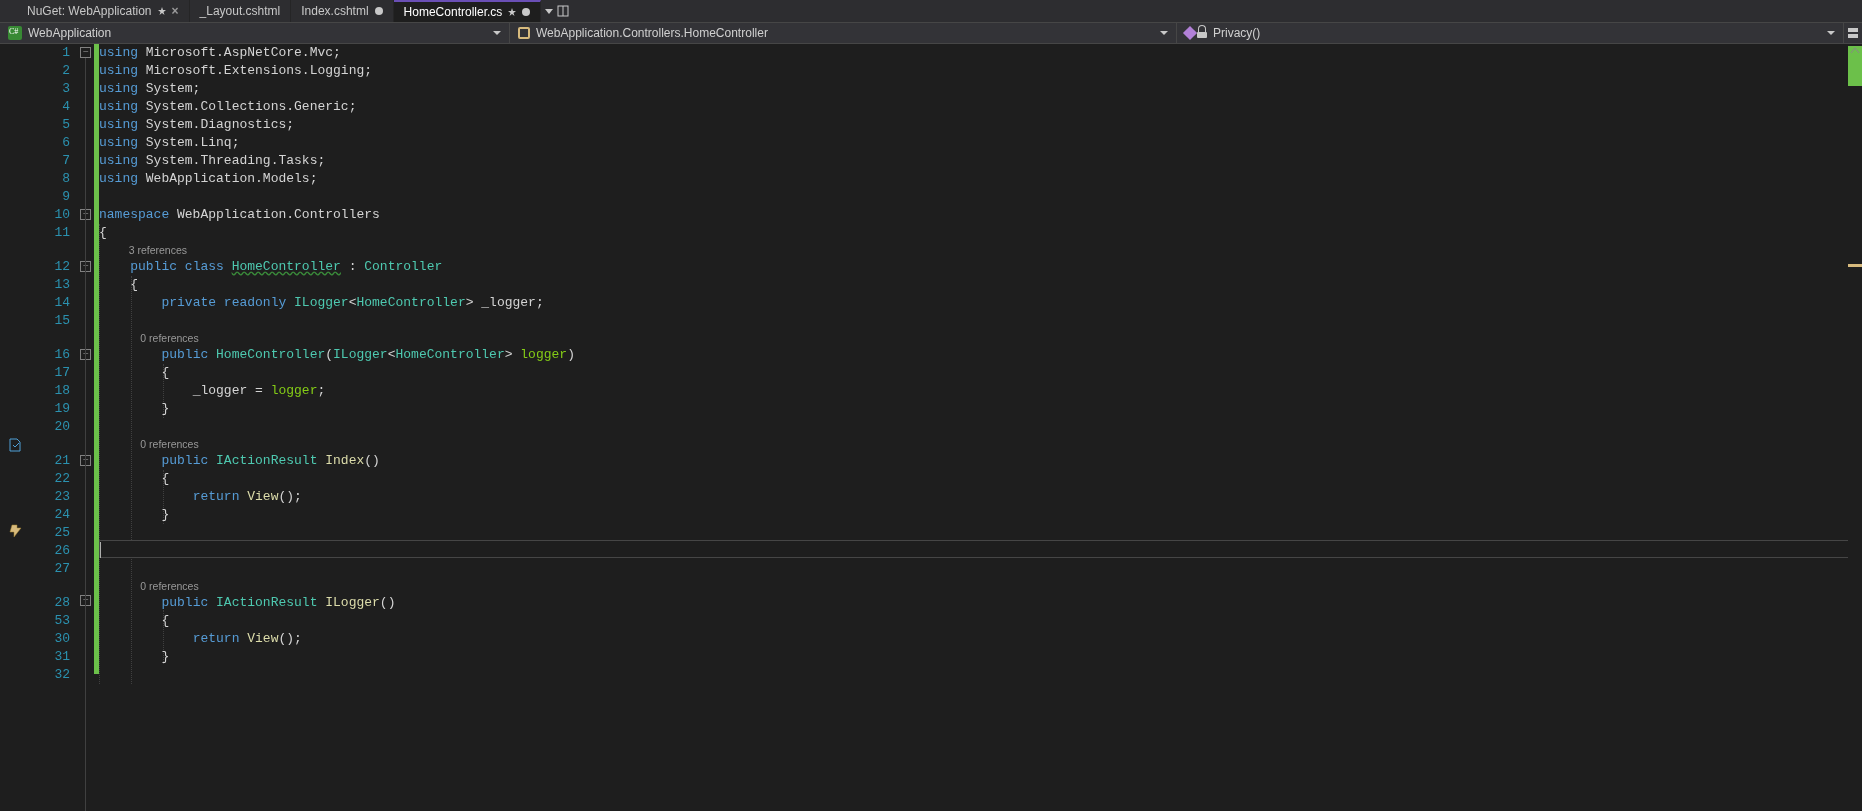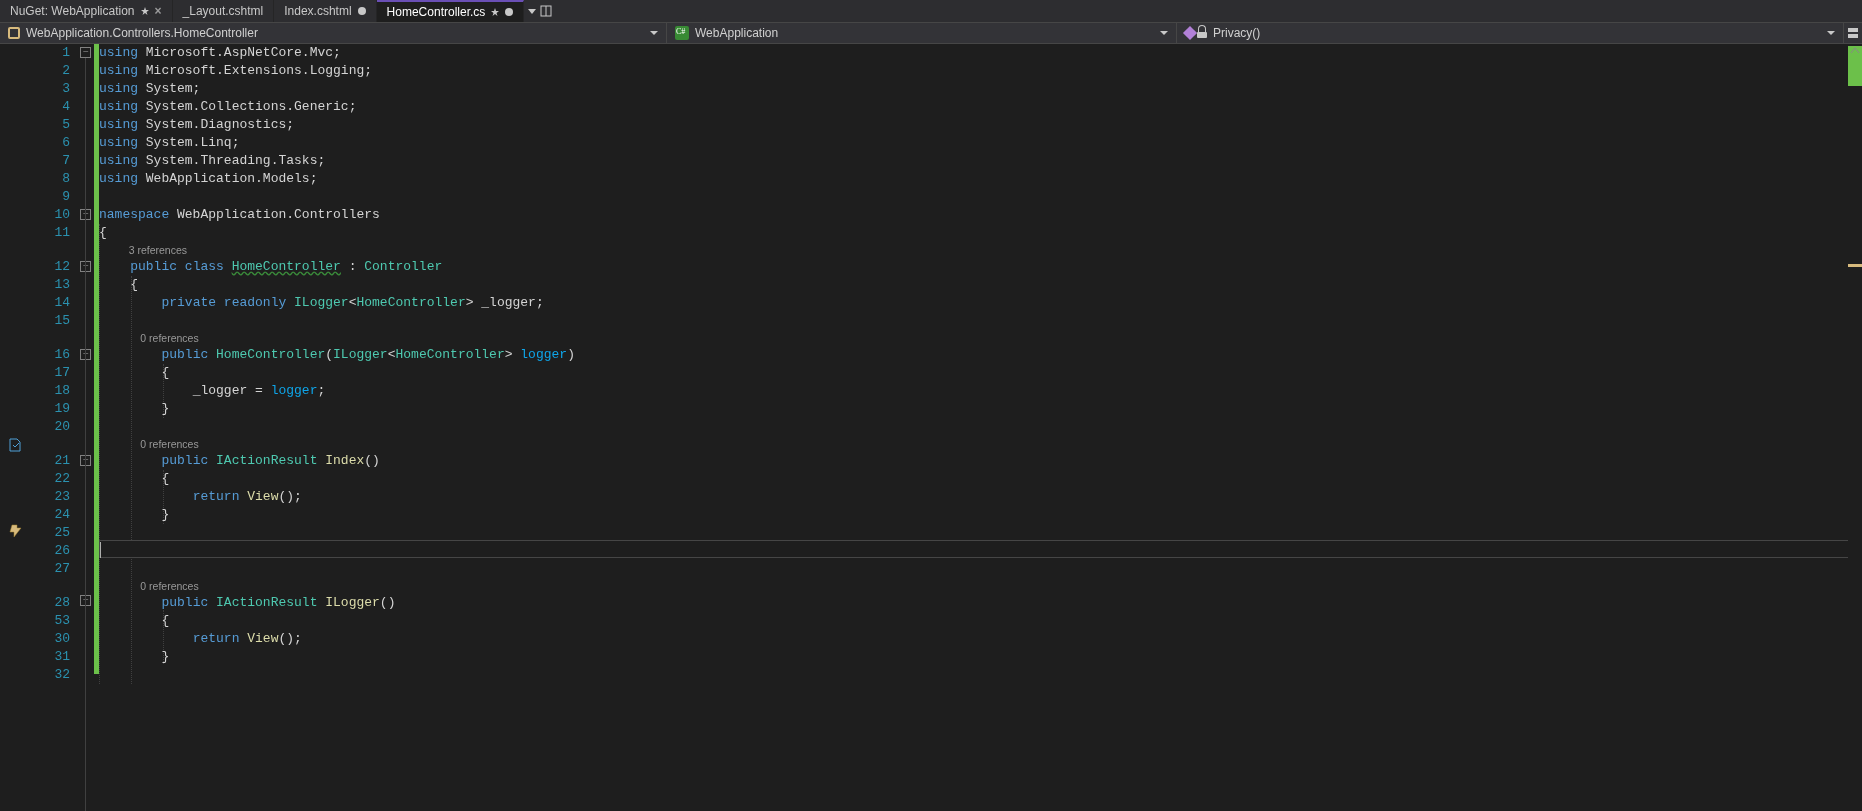--- a/index.html
+++ b/index.html
@@ -18,20 +18,21 @@
   
   .tabbar {
     height: 22px;
     background: #2d2d30;
     display: flex;
     align-items: stretch;
     font-family: 'Segoe UI', Arial, sans-serif;
     font-size: 12px;
     color: #c8c8c8;
     position: relative;
+    padding-left: 17px;
   }
   .tabbar::after {
     content: "";
     flex: 1;
     background: #2d2d30;
   }
   .tab {
     display: flex;
     align-items: center;
     padding: 0 10px;
@@ -159,21 +160,21 @@
     animation:blink 1s steps(1) infinite;
   }
   @keyframes blink{50%{opacity:0;}}
 
   
   .kw{color:#569cd6;}
   .ns{color:#d4d4d4;}
   .type{color:#4ec9b0;}
   .method{color:#dcdcaa;}
   .punct{color:#d4d4d4;}
-  .field{color:#0ea5e9;}
+  .field{color:#84cc16;}
 
   
   .scroll-overview{
     position:absolute;top:0;right:0;width:14px;height:100%;background:#1e1e1e;
   }
   .scroll-overview .ov-mark{position:absolute;right:0;width:14px;height:4px;}
   .right-mini-icons{
     position:absolute;top:2px;right:2px;display:flex;gap:2px;
   }
 
@@ -214,28 +215,28 @@
   <div class="tabbar-tail" style="margin-left:auto">
     <span class="tri"></span>
     <svg width="12" height="12">
         <rect x="1" y="1" width="10" height="10" fill="none" stroke="#c8c8c8"></rect>
         <line x1="6" y1="1" x2="6" y2="11" stroke="#c8c8c8"></line>
       </svg>
   </div>
 </div>
 
 <div class="navbar">
+  <div class="nav-seg" style="flex:0 0 510px">
+    <span class="cs-icon"></span>
+    <span>WebApplication</span>
+    <span class="dd"></span>
+  </div>
   <div class="nav-seg">
     <span class="class-icon"></span>
     <span>WebApplication.Controllers.HomeController</span>
-    <span class="dd"></span>
-  </div>
-  <div class="nav-seg" style="flex:0 0 510px">
-    <span class="cs-icon"></span>
-    <span>WebApplication</span>
     <span class="dd"></span>
   </div>
   <div class="nav-seg">
     <span class="method-icon"></span>
     <span class="padlock-icon" style="margin-left:-4px"></span>
     <span>Privacy()</span>
     <span class="dd"></span>
   </div>
   <div style="width:18px;display:flex;align-items:center;justify-content:center;cursor:pointer">
     <svg width="10" height="10">

